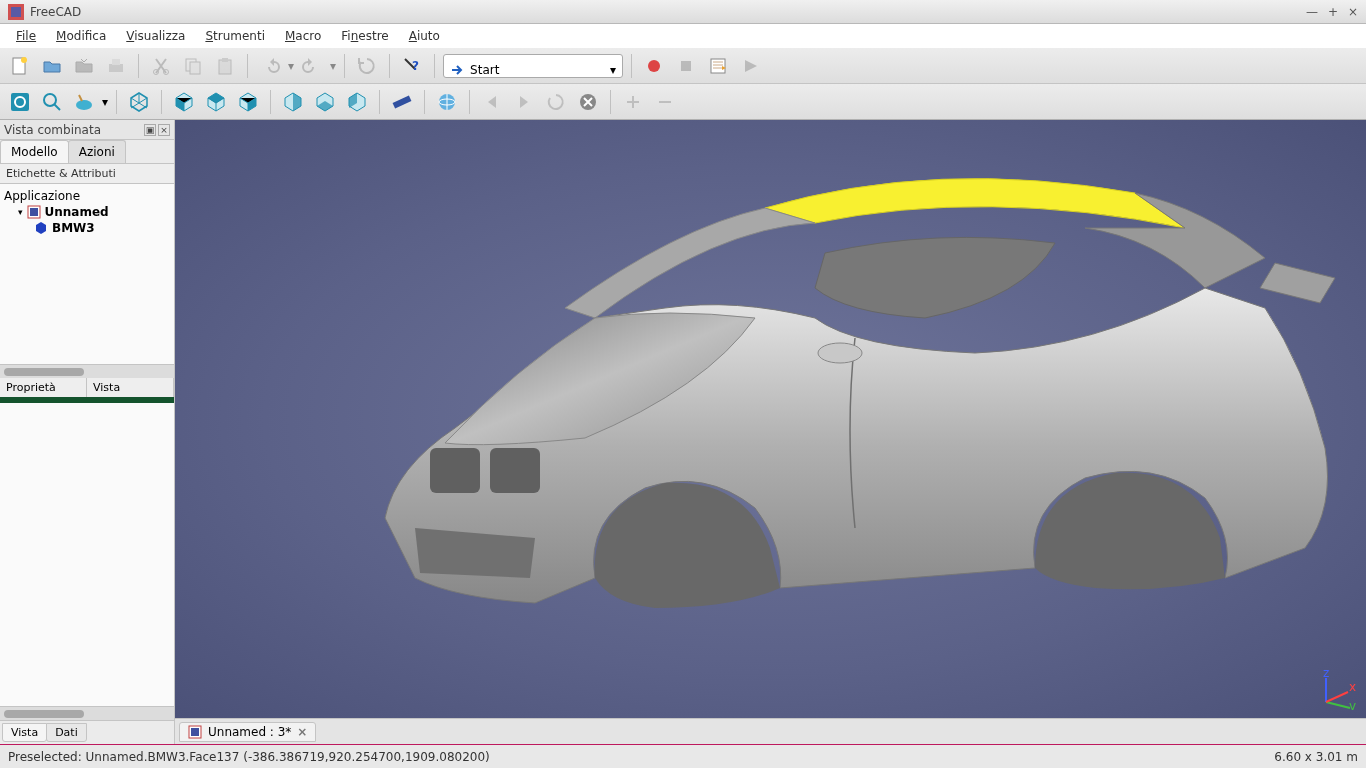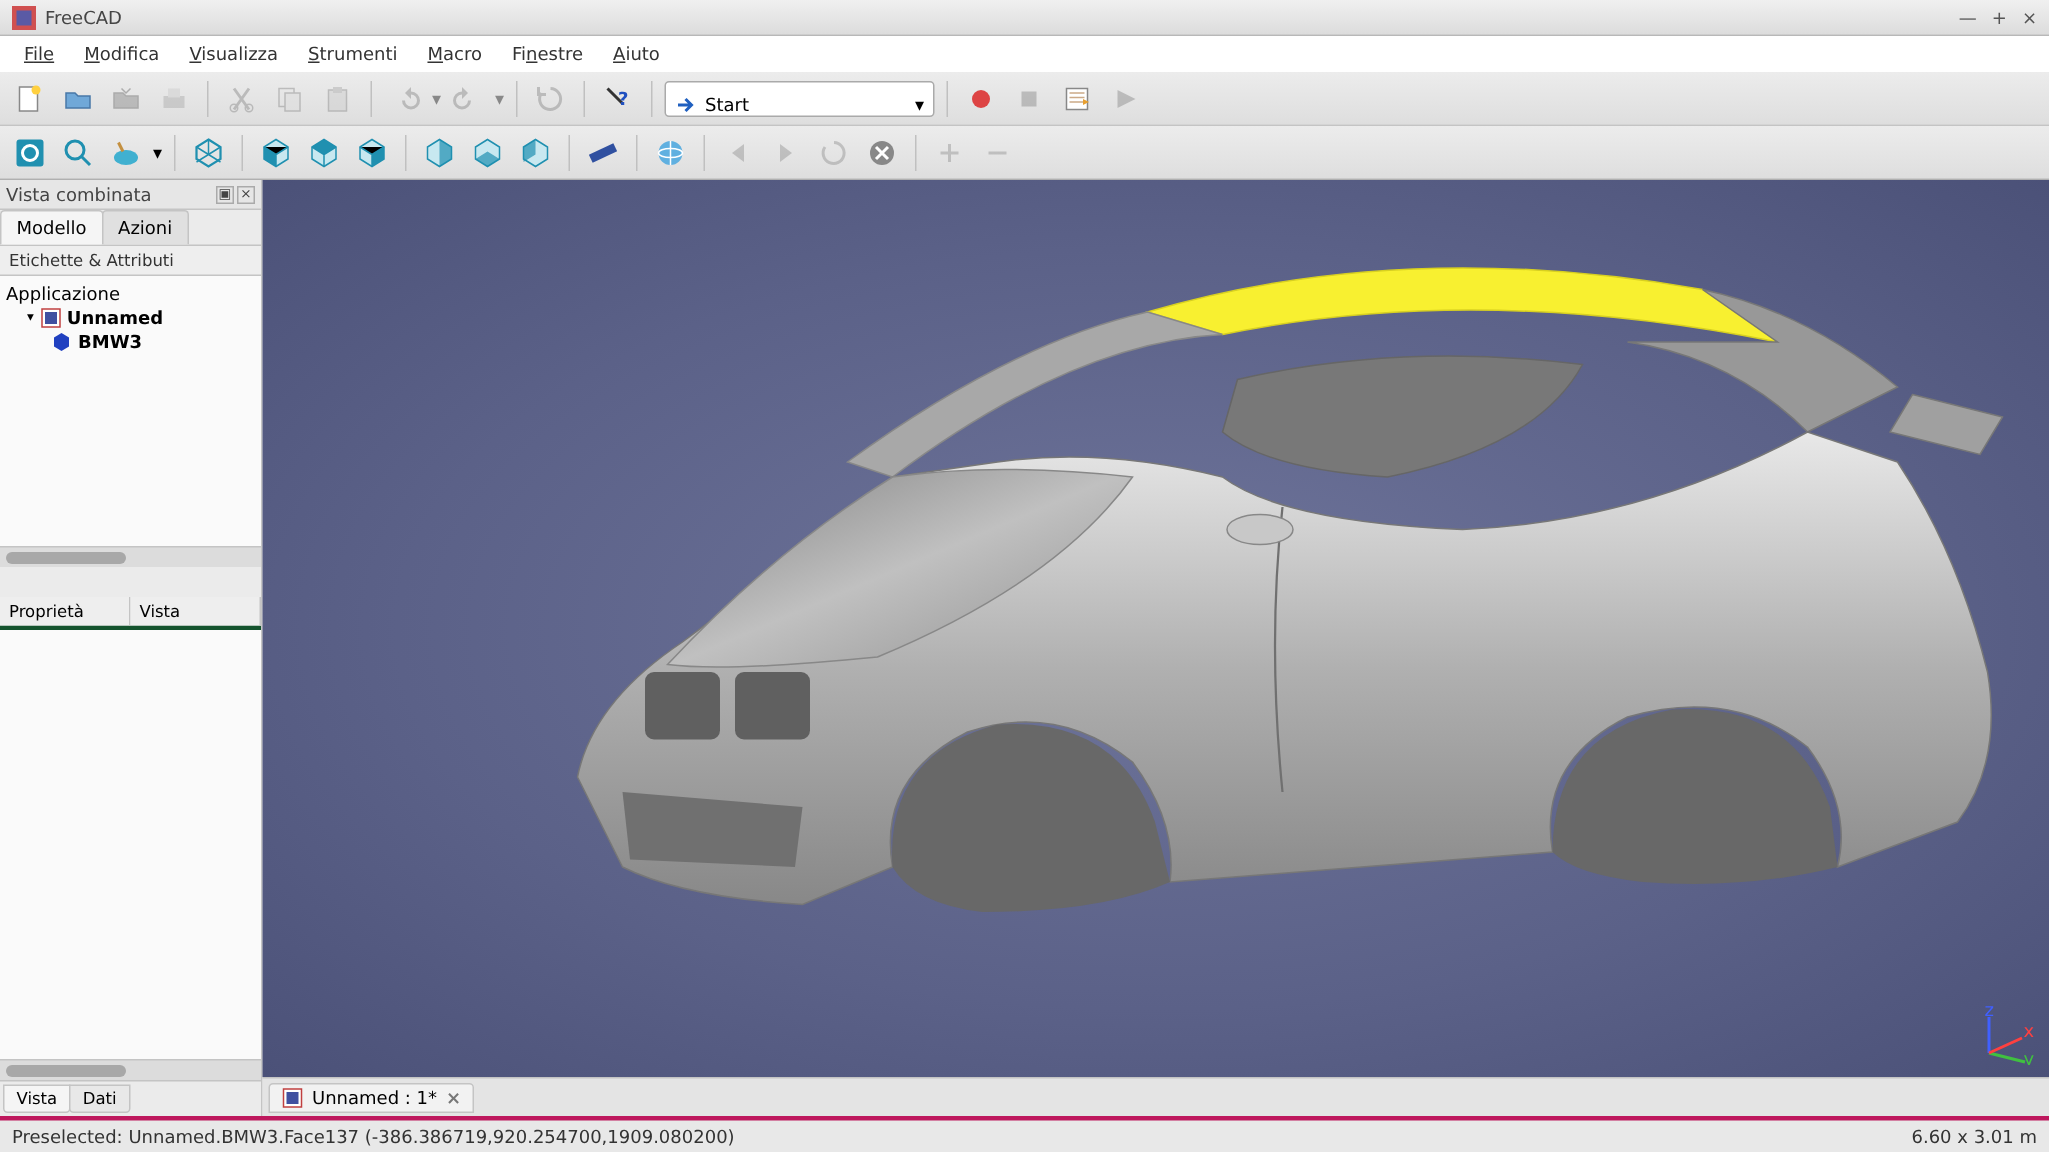--- a/index.html
+++ b/index.html
@@ -26,32 +26,32 @@
 .tab { padding: 4px 10px; border: 1px solid #c4c4c4; border-bottom: none; background: #e0e0e0; cursor: pointer; border-radius: 3px 3px 0 0; margin-right: -1px;}
 .tab.active { background: #f5f5f5; font-weight: normal; }
 .tree-header { padding: 3px 6px; border-bottom: 1px solid #c4c4c4; background: #eee; font-size: 11px; color: #333; }
 .tree { flex: 0 0 180px; padding: 4px; overflow: auto; background: #fafafa; }
 .tree-item { padding: 1px 0; display: flex; align-items: center; gap: 4px; }
 .tree-item.l1 { margin-left: 14px; }
 .tree-item.l2 { margin-left: 30px; }
 .bold { font-weight: bold; }
 .hscroll { height: 14px; background: #dcdcdc; border-top: 1px solid #c4c4c4; display: flex; align-items: center; }
 .hscroll-thumb { width: 80px; height: 8px; background: #a8a8a8; border-radius: 4px; margin-left: 4px; }
-.prop-header { display: flex; border-bottom: 3px solid #14532d; margin-top: 20px; }
+.prop-header { display: flex; border-bottom: 6px solid #14532d; }
 .prop-header div { flex: 1; padding: 3px 6px; border-right: 1px solid #c4c4c4; font-size: 11px; background: #eee; }
 .prop-body { flex: 1; background: #fafafa; }
 .bottom-tabs { display: flex; border-top: 1px solid #c4c4c4; padding: 2px; }
 .bottom-tab { padding: 2px 8px; border: 1px solid #c4c4c4; background: #e8e8e8; cursor: pointer; font-size: 11px; border-radius: 0 0 3px 3px; margin-right: -1px;}
 .bottom-tab.active { background: #f5f5f5; }
 .viewport-area { flex: 1; display: flex; flex-direction: column; position: relative; }
 .viewport { flex: 1; background: radial-gradient(ellipse at center, #6f759b 0%, #5b6188 60%, #4b5178 100%); position: relative; overflow: hidden; }
 .doc-tabs { height: 26px; background: #e4e4e4; border-top: 1px solid #c4c4c4; display: flex; align-items: center; padding: 0 4px; }
 .doc-tab { display: flex; align-items: center; gap: 6px; padding: 2px 8px; border: 1px solid #c4c4c4; background: #f2f2f2; border-radius: 3px 3px 0 0; }
 .doc-tab .close { cursor: pointer; color: #777; font-weight: bold; }
-.statusbar { height: 24px; background: #e8e8e8; border-top: 3px solid #be185d; display: flex; align-items: center; padding: 0 8px; font-size: 11px; color: #333; }
+.statusbar { height: 24px; background: #e8e8e8; border-top: 1px solid #be185d; display: flex; align-items: center; padding: 0 8px; font-size: 11px; color: #333; }
 .status-right { margin-left: auto; }
 .axis-indicator { position: absolute; bottom: 8px; right: 8px; width: 40px; height: 40px; }
 .car-body { position: absolute; top: 48px; left: 160px; width: 1020px; height: 460px; }
 svg { display: block; }
 </style>
 </head>
 <body>
 
 <div class="titlebar">
   <span class="titlebar-icon">
@@ -405,21 +405,21 @@
         <text x="31" y="21" font-size="8" fill="#ff4040">x</text>
       </svg>
     </div>
 
     <div class="doc-tabs">
       <div class="doc-tab">
         <svg width="14" height="14">
             <rect x="1" y="1" width="12" height="12" fill="#fff" stroke="#c04040"></rect>
             <rect x="3" y="3" width="8" height="8" fill="#4050a0"></rect>
           </svg>
-        <span>Unnamed : 1*</span>
+        <span>Unnamed : 3*</span>
         <span class="close">×</span>
       </div>
     </div>
   </div>
 </div>
 
 <div class="statusbar">
   <span>Preselected: Unnamed.BMW3.Face137 (-386.386719,920.254700,1909.080200)</span>
   <span class="status-right">6.60 x 3.01 m</span>
 </div>

